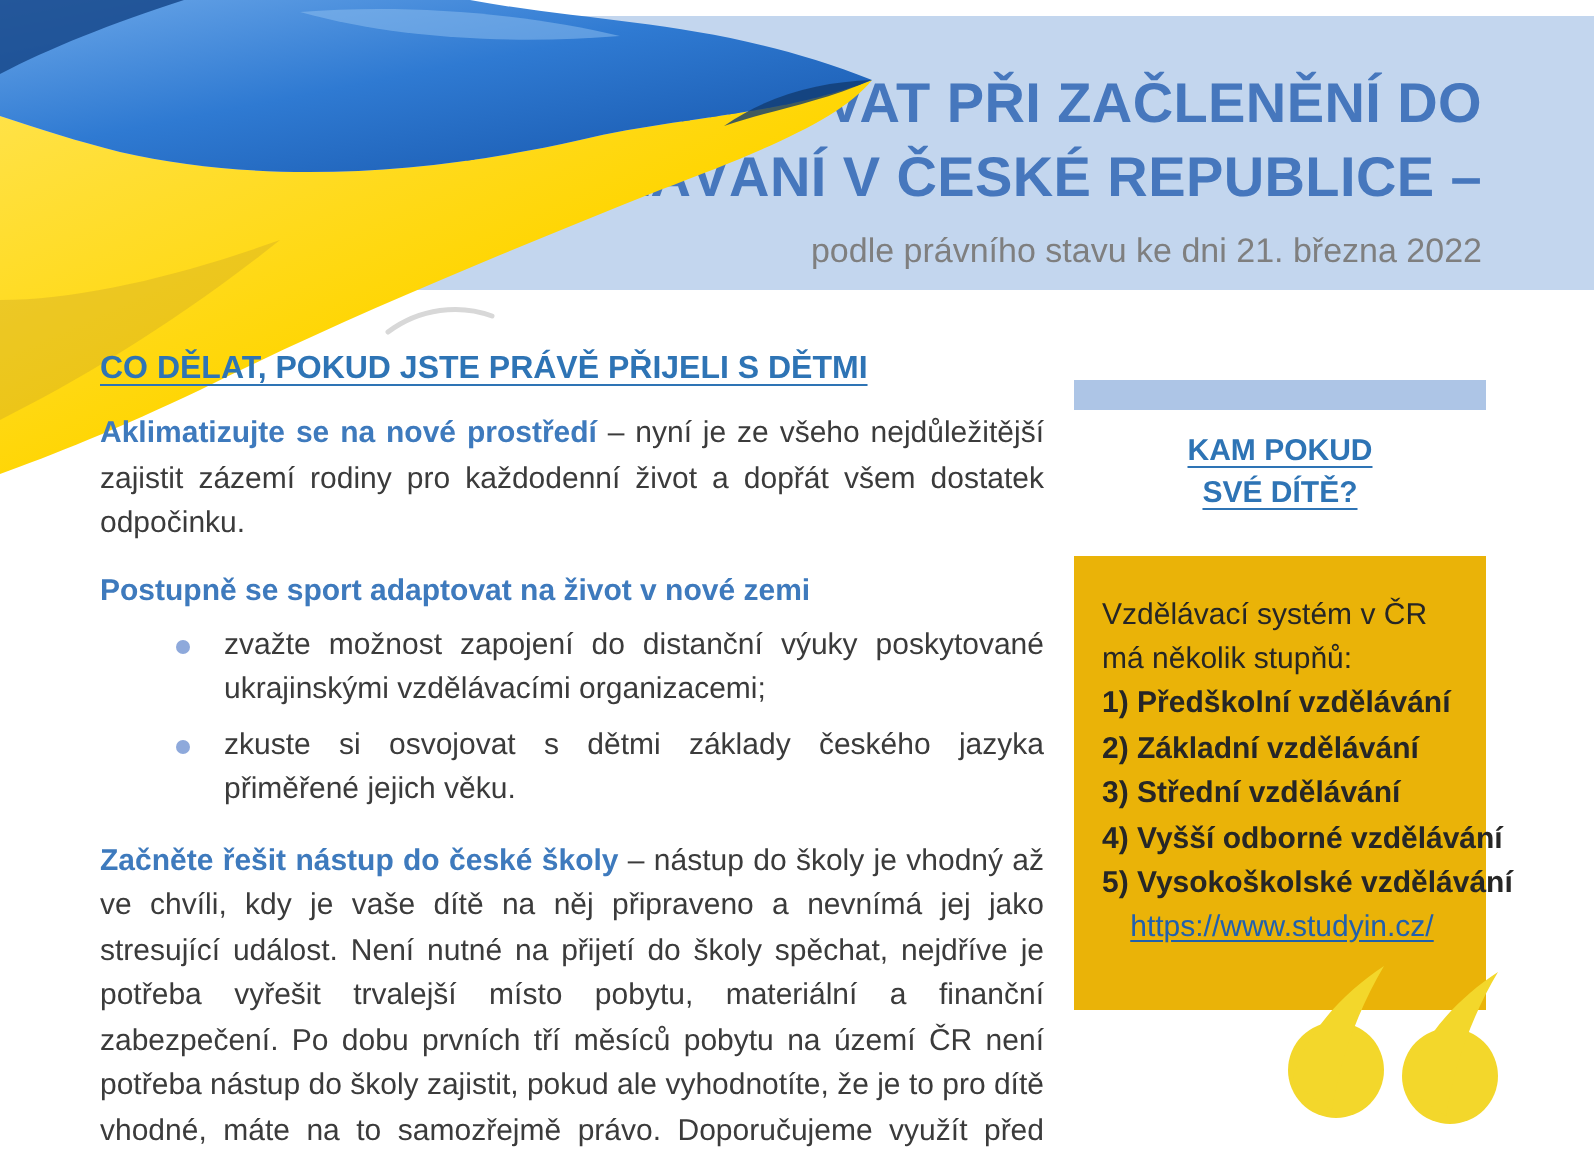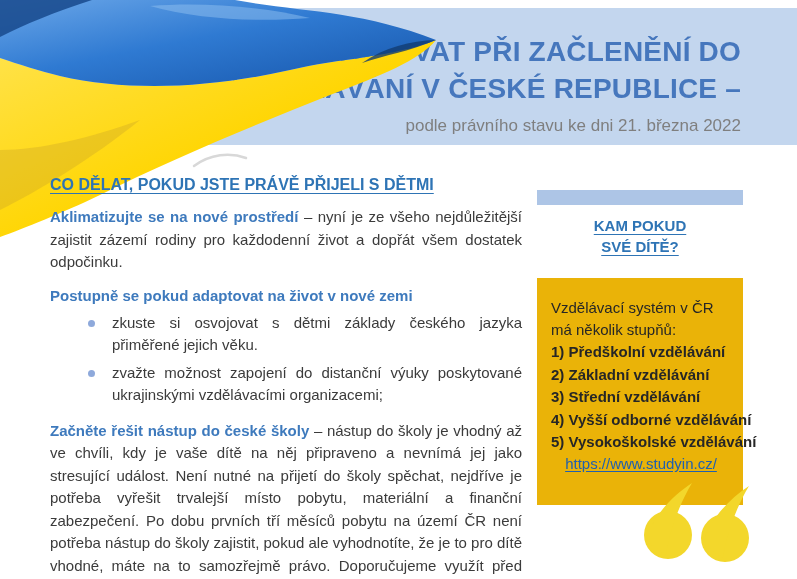--- a/index.html
+++ b/index.html
@@ -120,25 +120,25 @@
 
   <div class="left-col">
     <div class="main-heading">
       <span style="display:block">CO DĚLAT, POKUD JSTE PRÁVĚ PŘIJELI S DĚTMI</span>
     </div>
 
     <div class="para">
       <span class="lead">Aklimatizujte se na nové prostředí</span><span> – nyní je ze všeho nejdůležitější zajistit zázemí rodiny pro každodenní život a dopřát všem dostatek odpočinku.</span>
     </div>
 
-    <div class="subhead">Postupně se pokud adaptovat na život v nové zemi</div>
+    <div class="subhead">Postupně se sport adaptovat na život v nové zemi</div>
 
     <ul class="bullet-list">
+      <li>zvažte možnost zapojení do distanční výuky poskytované ukrajinskými vzdělávacími organizacemi;</li>
       <li>zkuste si osvojovat s dětmi základy českého jazyka přiměřené jejich věku.</li>
-      <li>zvažte možnost zapojení do distanční výuky poskytované ukrajinskými vzdělávacími organizacemi;</li>
     </ul>
 
     <div class="para" style="margin-top:13px">
       <span class="lead">Začněte řešit nástup do české školy</span><span> – nástup do školy je vhodný až ve chvíli, kdy je vaše dítě na něj připraveno a nevnímá jej jako stresující událost. Není nutné na přijetí do školy spěchat, nejdříve je potřeba vyřešit trvalejší místo pobytu, materiální a finanční zabezpečení. Po dobu prvních tří měsíců pobytu na území ČR není potřeba nástup do školy zajistit, pokud ale vyhodnotíte, že je to pro dítě vhodné, máte na to samozřejmě právo. Doporučujeme využít před nástupem do školy </span>
     </div>
   </div>
 
   <div class="side-strip"></div>
 
   <div class="kam-link">

